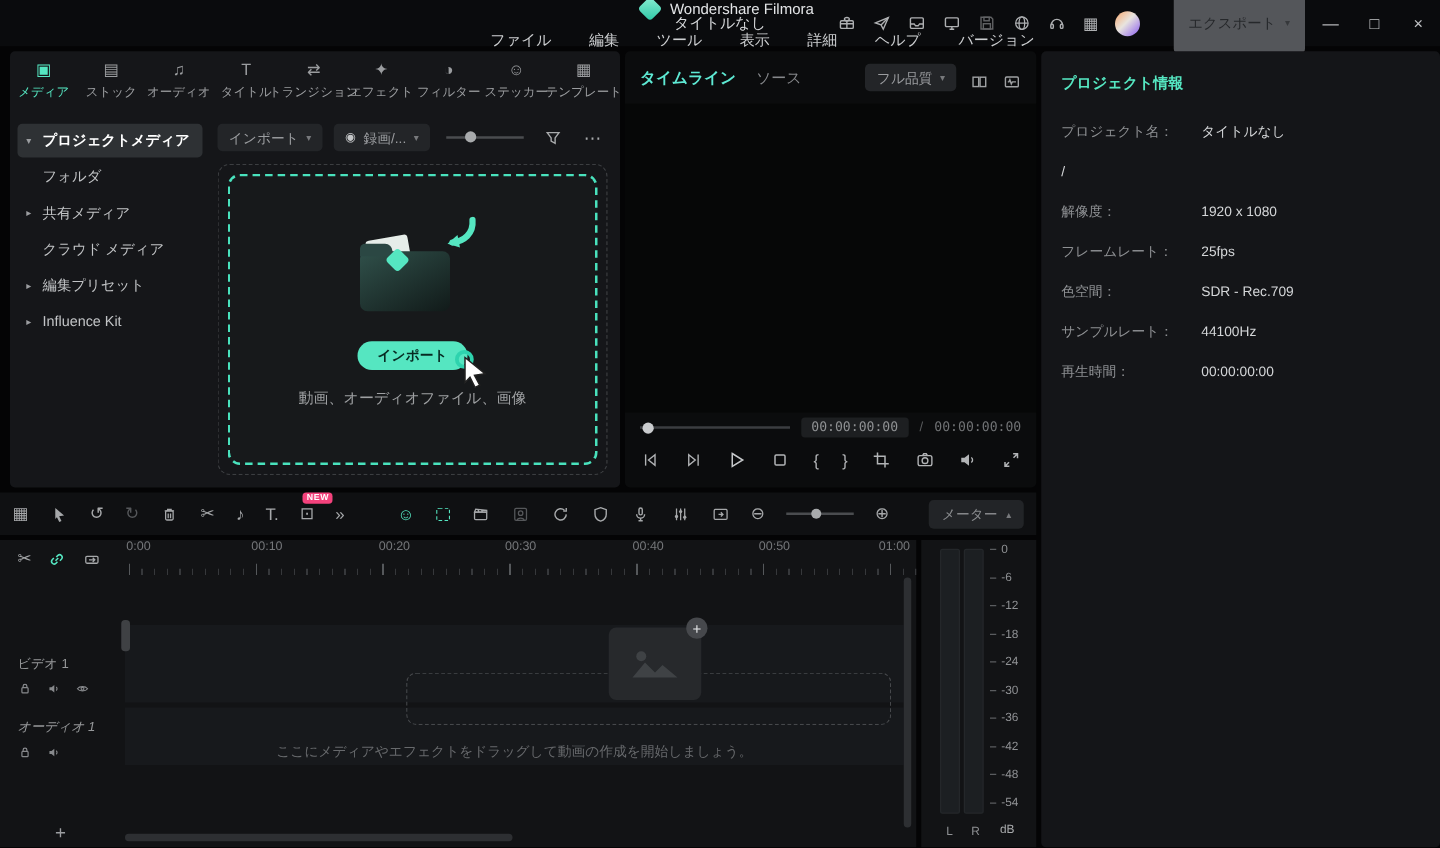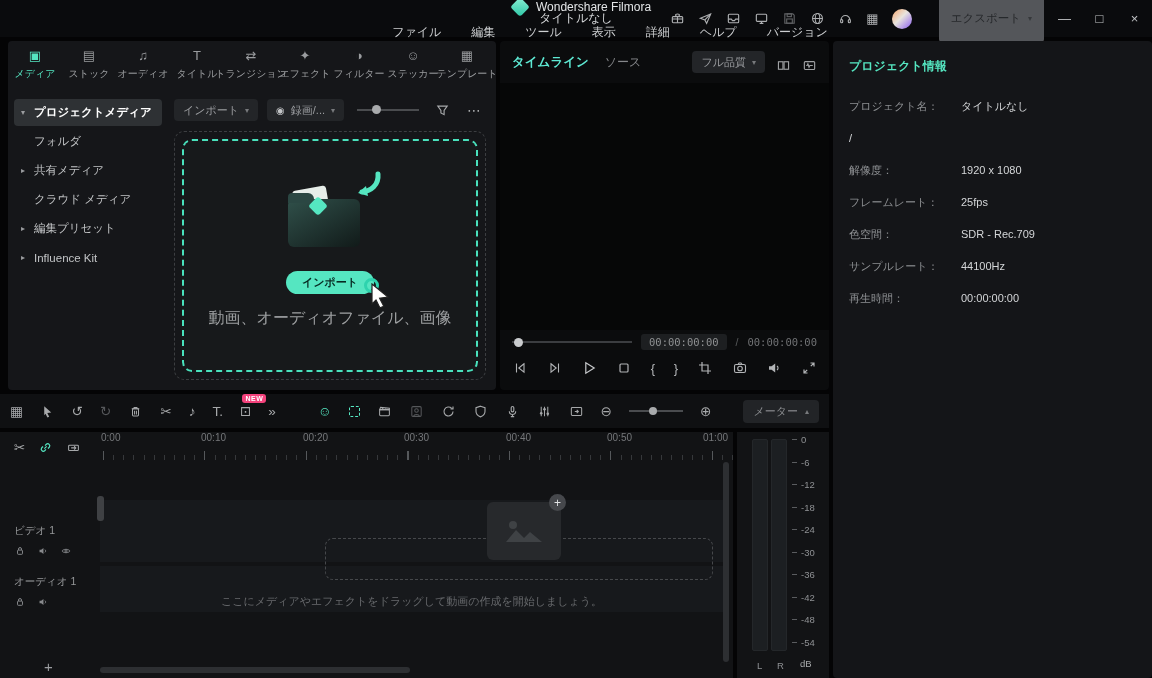--- a/index.html
+++ b/index.html
@@ -65,21 +65,21 @@
             background:linear-gradient(150deg,#30504a,#111a19); }
   .folder::before { content:""; position:absolute; top:-6px; left:0; width:26px; height:10px;
                     border-radius:4px 6px 0 0; background:#2b4743; }
   .fol-diamond { position:absolute; left:29px; top:16px; width:14px; height:14px; background:#55e6c1;
                  border-radius:3px; transform:rotate(45deg); }
   .fol-arrow { position:absolute; right:-4px; top:-12px; }
   .import-btn { position:relative; background:#55e6c1; color:#072a22; font-weight:bold; font-size:11px;
                 padding:4px 16px; border-radius:13px; border:none; font-family:inherit; }
   .cursor-wrap { position:absolute; right:-28px; bottom:-22px; width:38px; height:38px; }
   .click-ring { position:absolute; left:0; top:0; width:15px; height:15px; border:3px solid #2ed3ae; border-radius:50%; }
-  .drop-hint { color:#9ea0a2; font-size:16px; }
+  .drop-hint { color:#9ea0a2; font-size:12px; }
 
   
   .preview { position:absolute; left:500px; top:41px; width:329px; height:349px; background:#0b0c0d;
              display:flex; flex-direction:column; border-radius:4px; }
   .p-head { height:42px; display:flex; align-items:center; padding:0 12px; gap:16px; }
   .p-tab1 { font-weight:bold; color:#5eead4; font-size:12.5px; }
   .p-tab2 { color:#85878a; font-size:12px; }
   .p-right { margin-left:auto; display:flex; align-items:flex-end; gap:11px; }
   .p-ic { color:#9fa1a3; display:flex; }
   .p-ic svg { width:15px; height:15px; display:block; }
@@ -131,21 +131,21 @@
       background-image:repeating-linear-gradient(90deg,#55585b 0 1px,transparent 1px 101.5px),
                        repeating-linear-gradient(90deg,#36383b 0 1px,transparent 1px 10.15px);
       background-size:100% 9px,100% 5px; background-position:3px 100%,3px 100%; background-repeat:no-repeat,no-repeat; }
   .rlab { position:absolute; top:0; font-size:10px; color:#75777a; }
   .band { position:absolute; left:100px; right:10px; background:#17191c; }
   .band.video { top:68px; height:62px; }
   .band.audio { top:134px; height:46px; }
   .grip { position:absolute; left:97px; top:64px; width:7px; height:25px; background:#3f4144; border-radius:3px; }
   .thead { position:absolute; left:0; width:100px; }
   .thead.video { top:68px; height:62px; padding:24px 0 0 14px; }
-  .thead.audio { top:134px; height:46px; padding:9px 0 0 14px; }
+  .thead.audio { top:134px; height:46px; padding:9px 0 0 14px;font-style:italic; }
   .thead .tname { font-size:10.5px; color:#96989a; }
   .thead .ticons { display:flex; gap:11px; margin-top:7px; color:#87898c; }
   .thead .ticons svg { width:12px; height:12px; display:block; }
   .drop-dash { position:absolute; left:325px; top:106px; width:388px; height:42px;
                border:1px dashed #46484b; border-radius:8px; }
   .ghost { position:absolute; left:487px; top:70px; width:74px; height:58px; background:#27292c;
            border-radius:6px; display:flex; align-items:center; justify-content:center; }
   .ghost-plus { position:absolute; left:549px; top:62px; width:17px; height:17px; border-radius:50%;
                 background:#46484c; color:#e2e4e6; font-size:12px; display:flex; align-items:center;
                 justify-content:center; }

